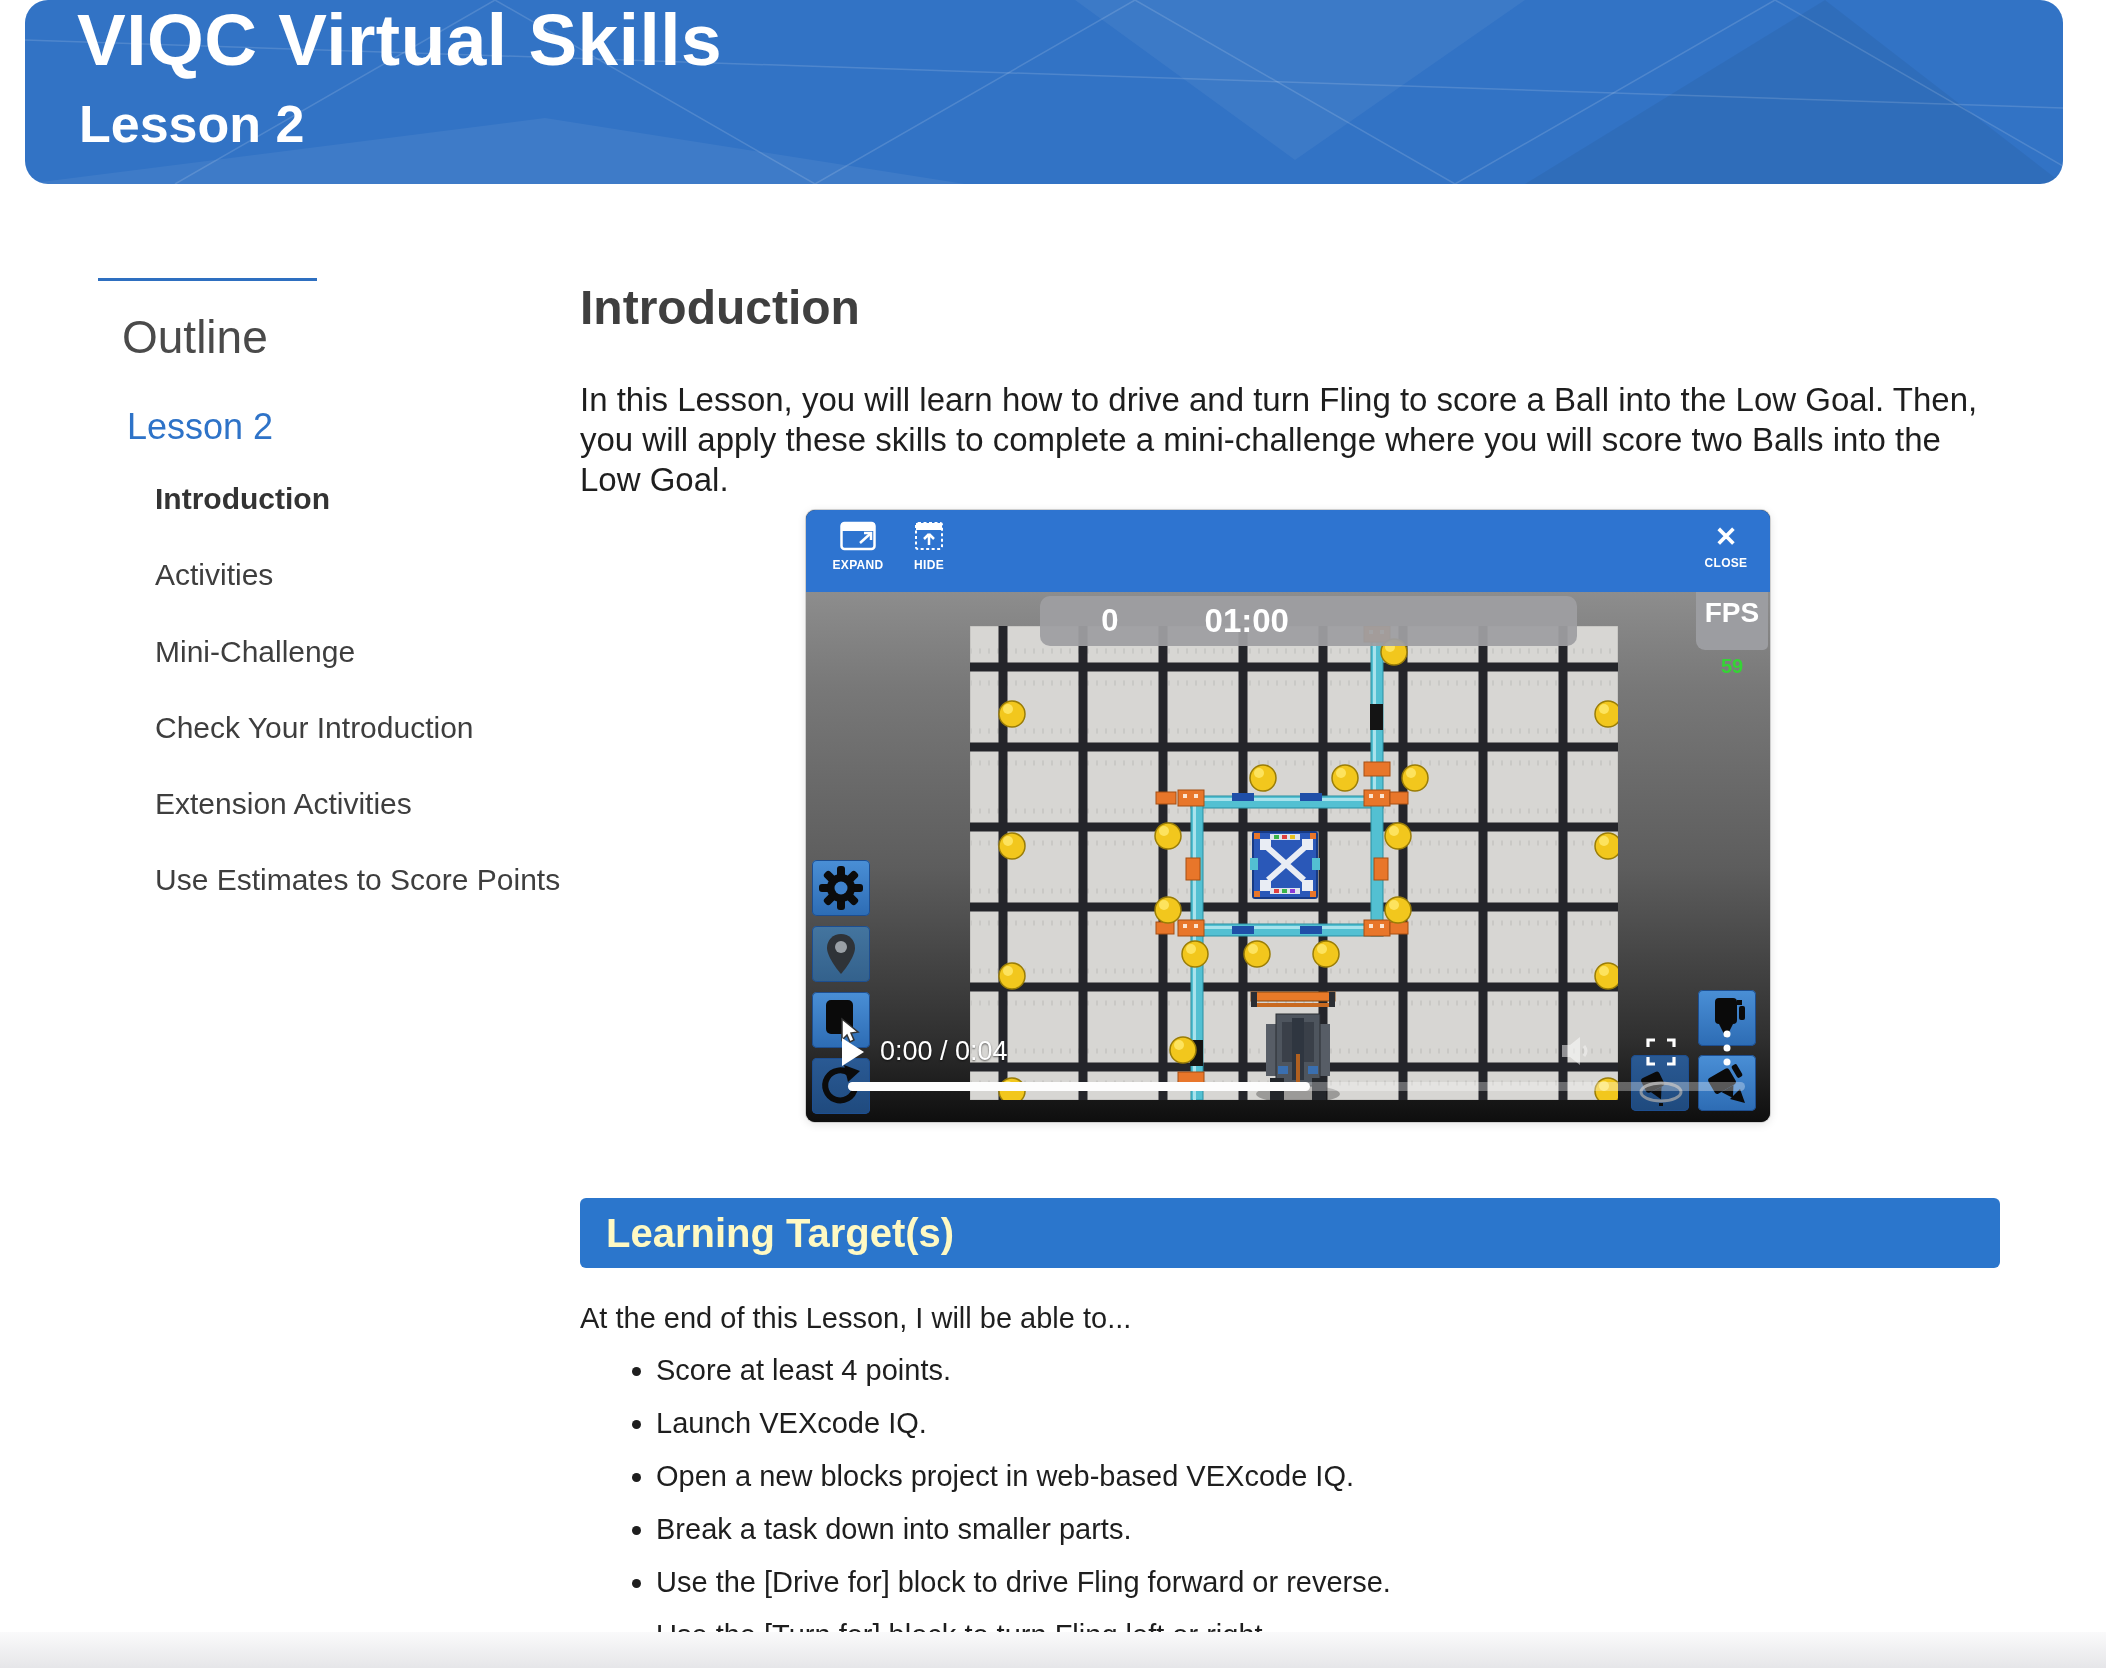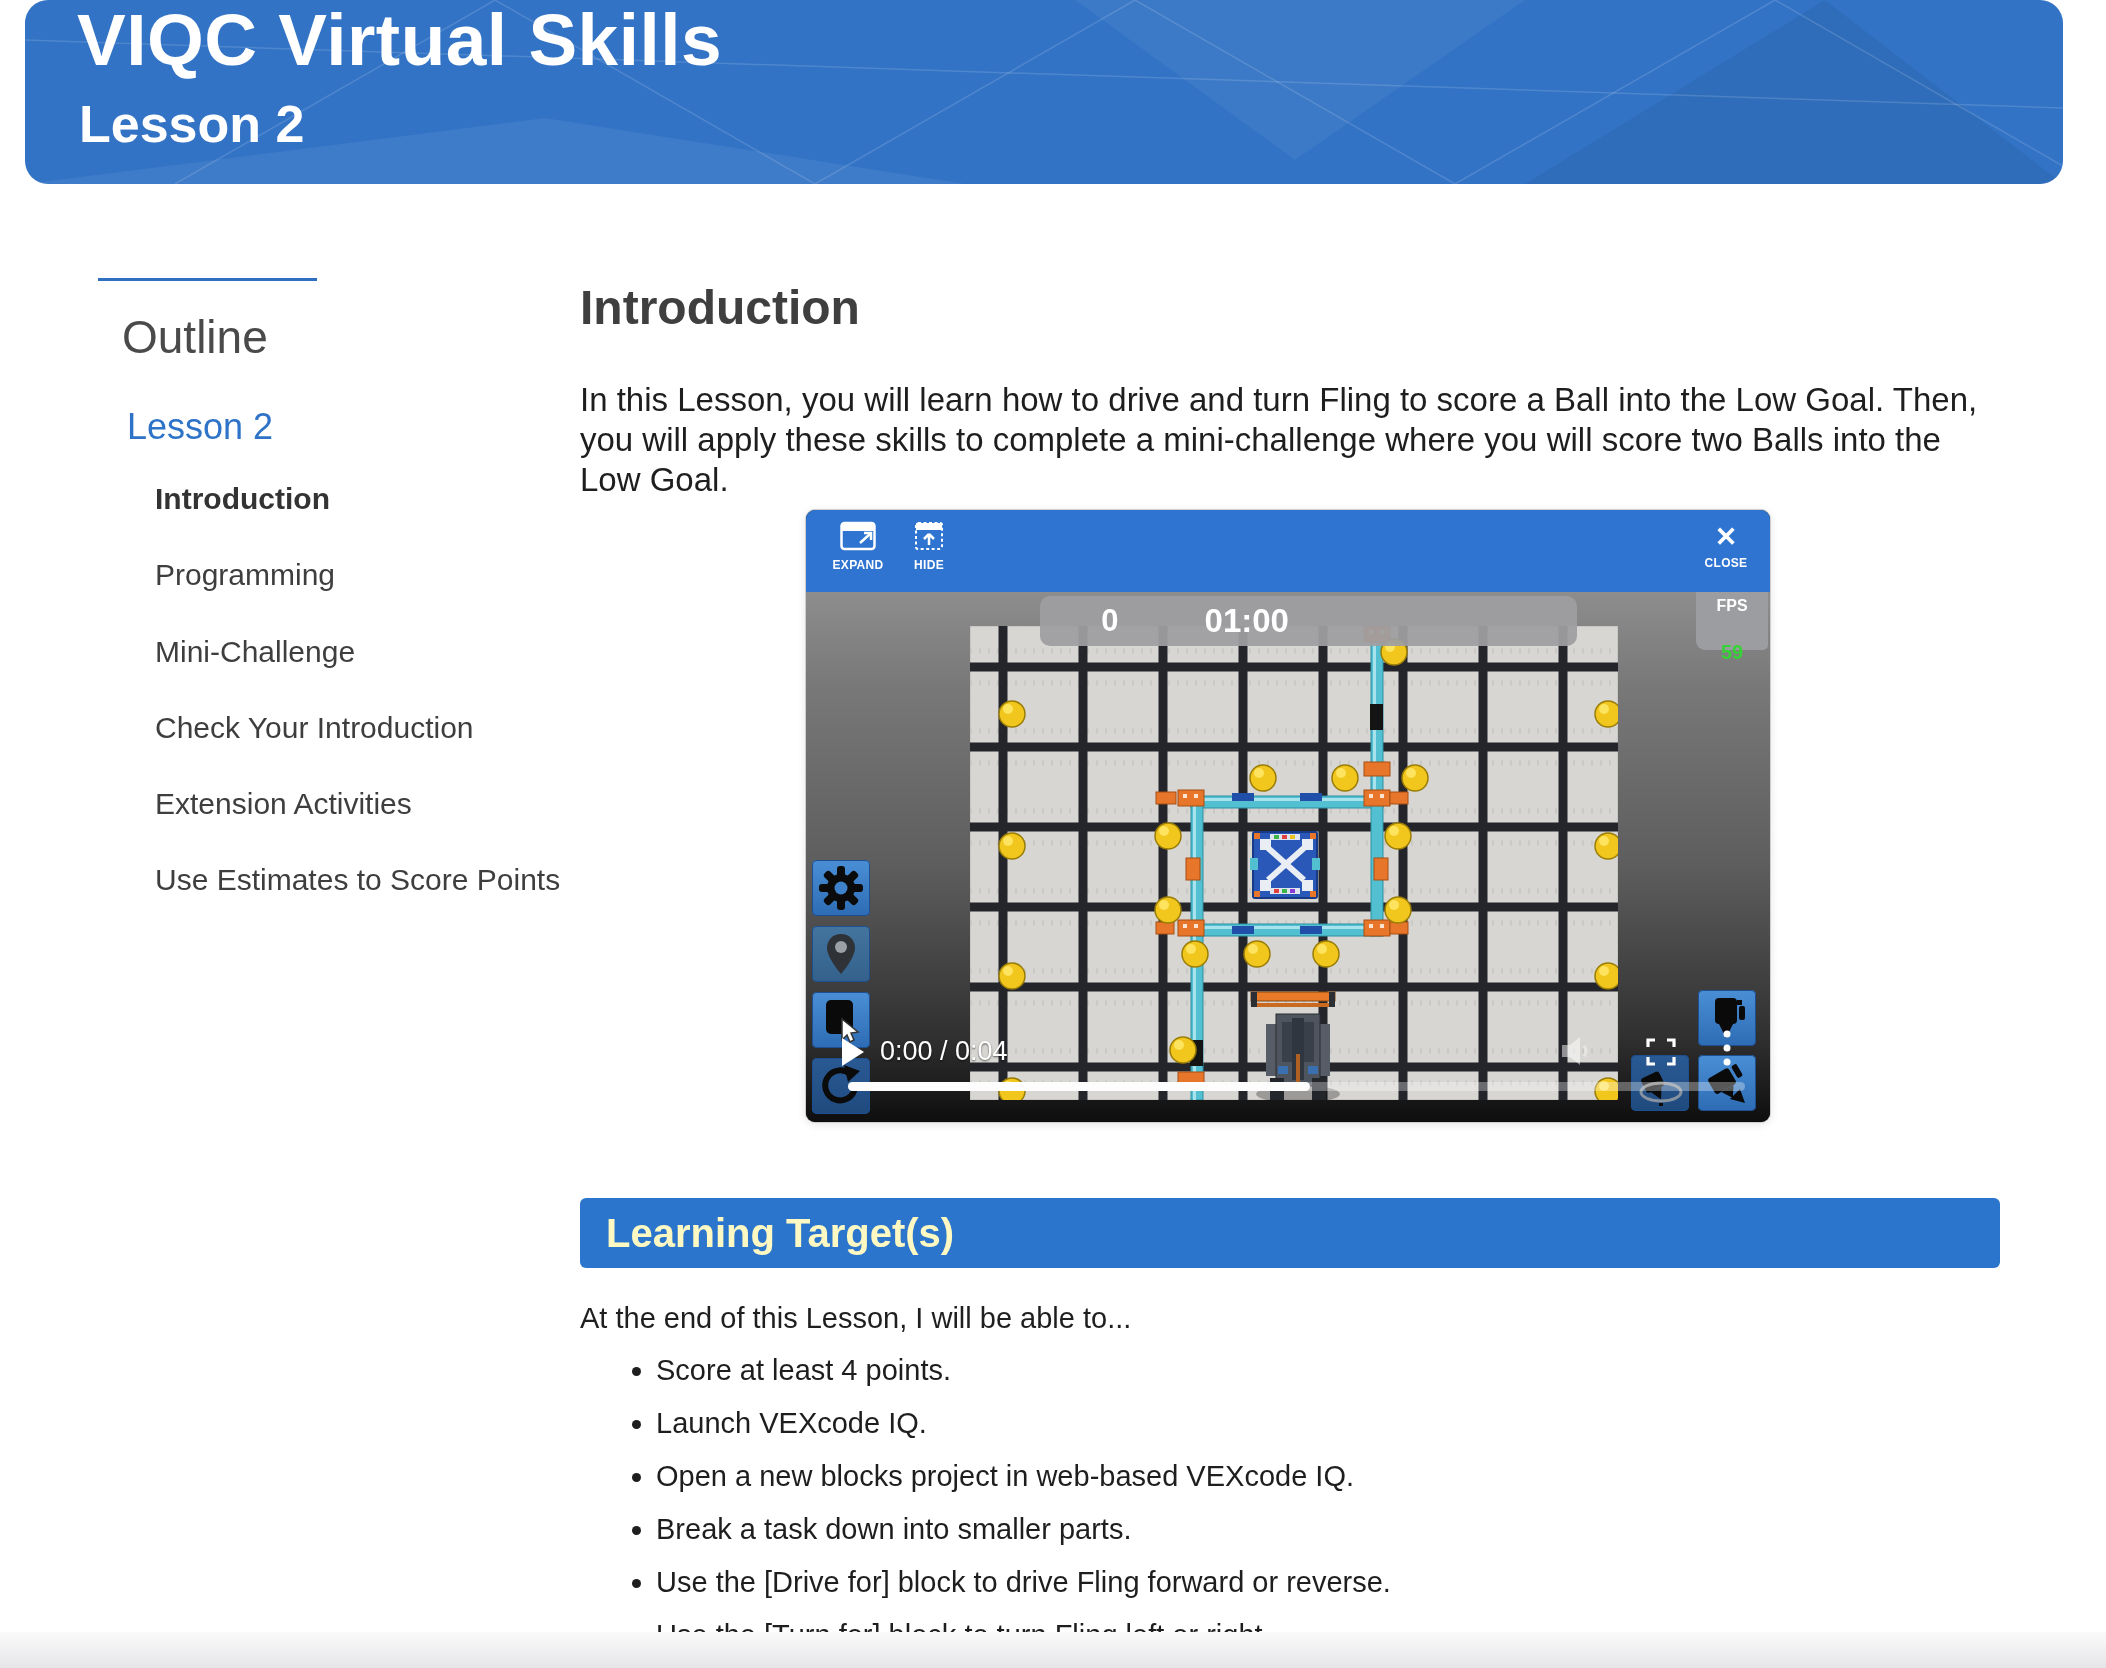--- a/index.html
+++ b/index.html
@@ -33,21 +33,21 @@
   .xglyph{font-size:27px;font-weight:bold;line-height:32px;}
   #sim{position:absolute;left:0;top:82px;right:0;bottom:0;
        background:linear-gradient(180deg,#8d8d8d 0%,#787878 18%,#5d5d5d 52%,#303030 84%,#0e0e0e 100%);}
   #scorebar{position:absolute;left:234px;top:4px;width:537px;height:50px;background:rgba(158,158,162,.94);
             border-radius:10px;display:flex;align-items:center;color:#fff;font-weight:bold;}
   #scorebar .sc{width:26%;text-align:center;font-size:31px;}
   #scorebar .md{flex:1;text-align:center;font-size:31px;}
   #scorebar .tm{width:25%;text-align:center;font-size:33px;}
   #fps{position:absolute;right:2px;top:0;width:72px;height:58px;background:#9c9da1;
        border-radius:0 0 5px 9px;text-align:center;color:#fff;font-weight:bold;}
-  #fps .f1{font-size:16px;margin-top:5px;}
+  #fps .f1{font-size:28px;margin-top:5px;}
   #fps .f2{font-size:20px;color:#35d435;line-height:22px;margin-top:26px;}
   #field{position:absolute;left:164px;top:34px;width:648px;height:474px;}
 
   .simbtn{position:absolute;width:58px;height:56px;border-radius:5px;cursor:pointer;
           background:linear-gradient(180deg,#4a8fd6,#2d6cb4);box-shadow:inset 0 0 0 1px #1d4e90;
           display:flex;align-items:center;justify-content:center;z-index:2;}
   .simbtn.dim{background:linear-gradient(180deg,#44759f,#33618c);}
   .simbtn.dark{background:linear-gradient(180deg,#2a5a94,#1f4a7e);}
   #btn-gear{left:6px;top:268px;}
   #btn-pin{left:6px;top:334px;}
@@ -92,21 +92,21 @@
     </g>
   </svg>
   <div class="page-title">VIQC Virtual Skills</div>
   <div class="page-subtitle">Lesson 2</div>
 </div>
 
 <div class="abs accent-line"></div>
 <div class="abs outline-heading">Outline</div>
 <div class="abs lesson-link">Lesson 2</div>
 <div class="abs nav-item active" style="top:482px">Introduction</div>
-<div class="abs nav-item" style="top:558px">Programming</div>
+<div class="abs nav-item" style="top:558px">Activities</div>
 <div class="abs nav-item" style="top:635px">Mini-Challenge</div>
 <div class="abs nav-item" style="top:711px">Check Your Introduction</div>
 <div class="abs nav-item" style="top:787px">Extension Activities</div>
 <div class="abs nav-item" style="top:863px">Use Estimates to Score Points</div>
 
 <div class="abs main-heading">Introduction</div>
 <div class="abs intro-p">In this Lesson, you will learn how to drive and turn Fling to score a Ball into the Low Goal. Then, you will apply these skills to complete a mini-challenge where you will score two Balls into the Low Goal.</div>
 
 <div id="player" class="abs">
   <div id="pbar">

